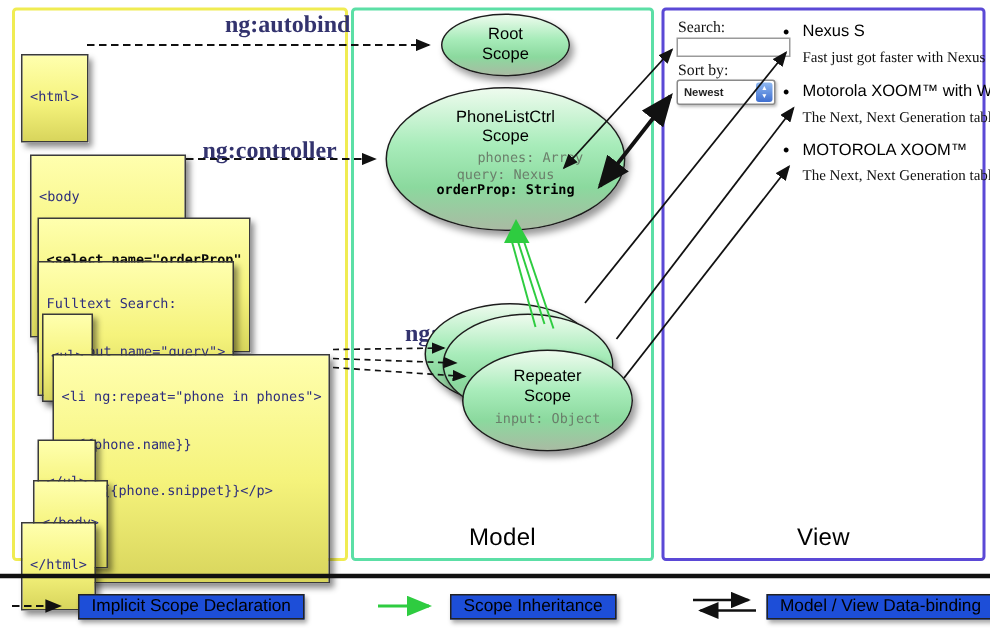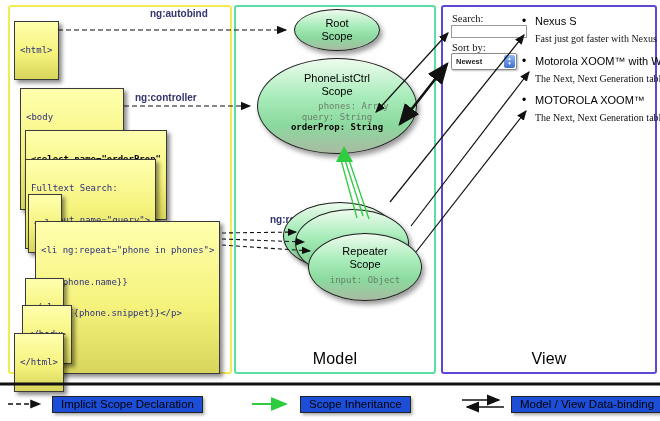--- a/index.html
+++ b/index.html
@@ -11,26 +11,26 @@
   #template-panel{left:8px;width:220px;border:2px solid #f0ec52;}
   #model-panel{left:234px;width:198px;border:2px solid #5cdfa6;}
   #view-panel{left:441px;width:212px;border:2px solid #5b49d6;}
   .panel-title{position:absolute;bottom:4px;left:0;right:0;text-align:center;
                font-size:16px;color:#000;letter-spacing:.2px;}
 
   
   .tbox{position:absolute;background:linear-gradient(180deg,#ffffae 0%,#f5f37c 55%,#d8d55c 100%);
         border:1px solid #3a3a3a;box-shadow:2.5px 3px 4px rgba(0,0,0,.45);
         padding:2px 5px;font-family:"DejaVu Sans Mono",monospace;font-size:9px;line-height:10.5px;
-        color:#2e2e7d;white-space:pre;}
+        color:#2e2e7d;white-space:pre;margin-top:15px;}
   .tbox.bold{font-weight:bold;color:#0a0a0a;}
 
   
-  .conn-label{position:absolute;font-family:Liberation Sans, sans-serif;font-weight:bold;
-              font-size:10px;color:#33336e;}
+  .conn-label{position:absolute;font-family:Liberation Serif, serif;font-weight:bold;
+              font-size:16px;color:#33336e;}
 
   
   .ellipse{position:absolute;border-radius:50%;border:1.5px solid #1d1d1d;
            background:linear-gradient(180deg,#eefbee 0%,#a8ecba 40%,#8bd99e 70%,#a9bba3 100%);
            box-shadow:2.5px 3.5px 5px rgba(0,0,0,.40);box-sizing:border-box;}
   .scope-title{text-align:center;font-size:11px;line-height:13px;color:#000;}
   .scope-prop{text-align:center;font-family:"DejaVu Sans Mono",monospace;font-size:9px;
               line-height:10.5px;color:#6b7f6b;}
   .scope-prop.bold{color:#000;font-weight:bold;}
 
@@ -128,21 +128,21 @@
 
   <div class="ellipse" style="left:294px;top:9px;width:86px;height:42px;padding-top:7px;">
     <div class="scope-title">Root</div>
     <div class="scope-title">Scope</div>
   </div>
 
   <div class="ellipse" style="left:257px;top:58px;width:160px;height:96px;padding-top:13px;">
     <div class="scope-title">PhoneListCtrl</div>
     <div class="scope-title">Scope</div>
     <div class="scope-prop" style="margin-top:3px;padding-left:33px;">phones: Array</div>
-    <div class="scope-prop">query: String</div>
+    <div class="scope-prop">query: Nexus</div>
     <div class="scope-prop bold">orderProp: String</div>
   </div>
 
   <div class="ellipse" style="left:283px;top:202px;width:114px;height:68px;"></div>
   <div class="ellipse" style="left:295px;top:209px;width:114px;height:68px;"></div>
   <div class="ellipse" style="left:308px;top:233px;width:114px;height:68px;padding-top:11px;">
     <div class="scope-title">Repeater</div>
     <div class="scope-title">Scope</div>
     <div class="scope-prop" style="margin-top:4px;">input: Object</div>
   </div>

